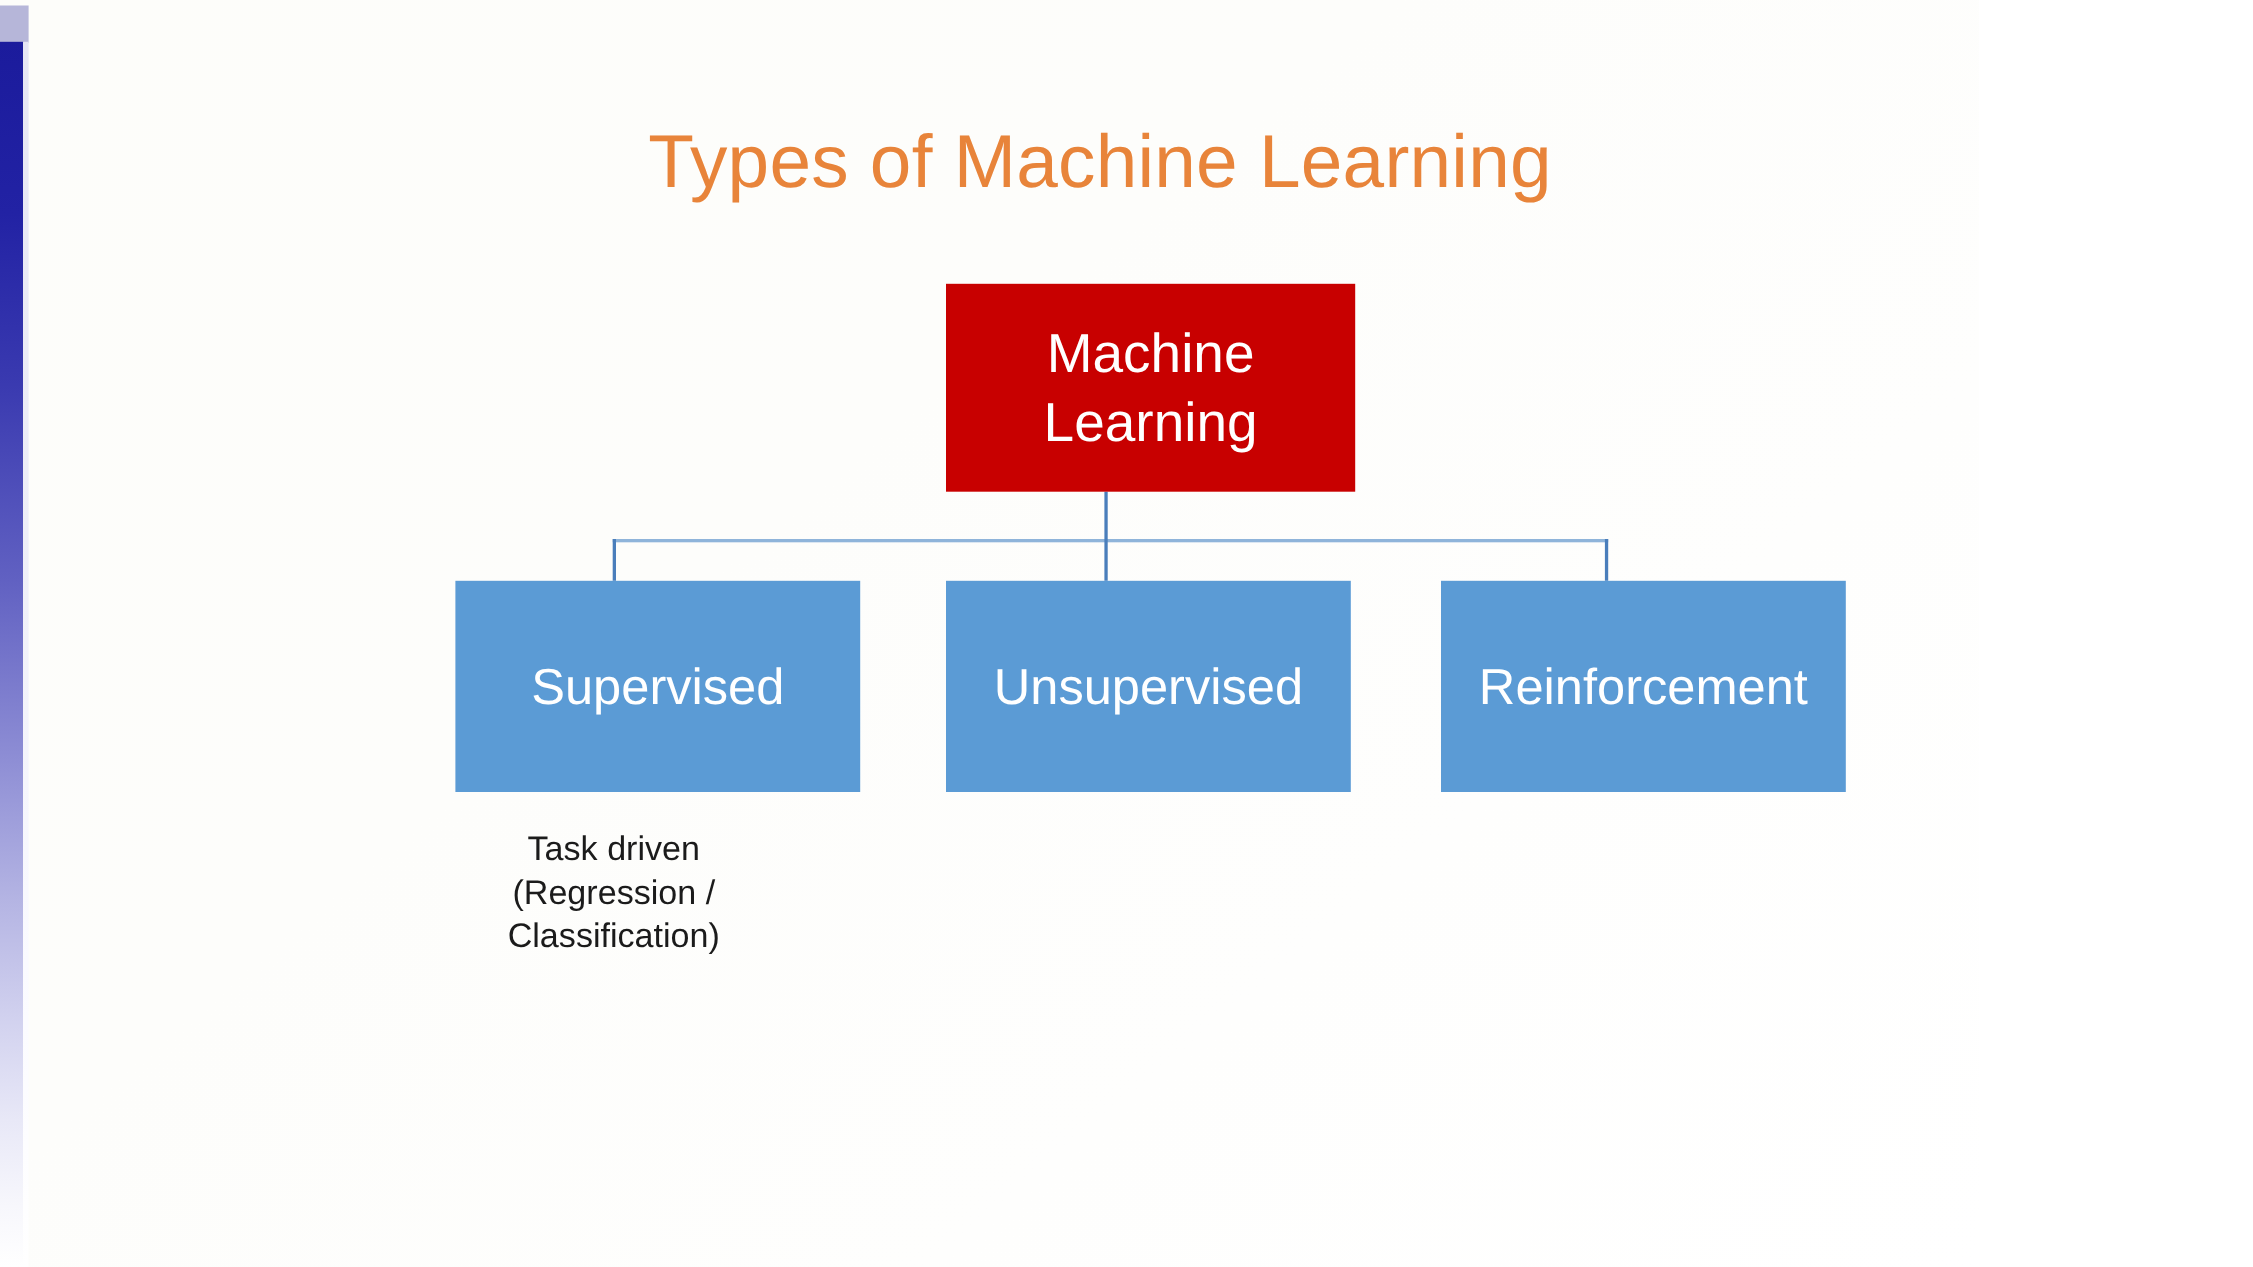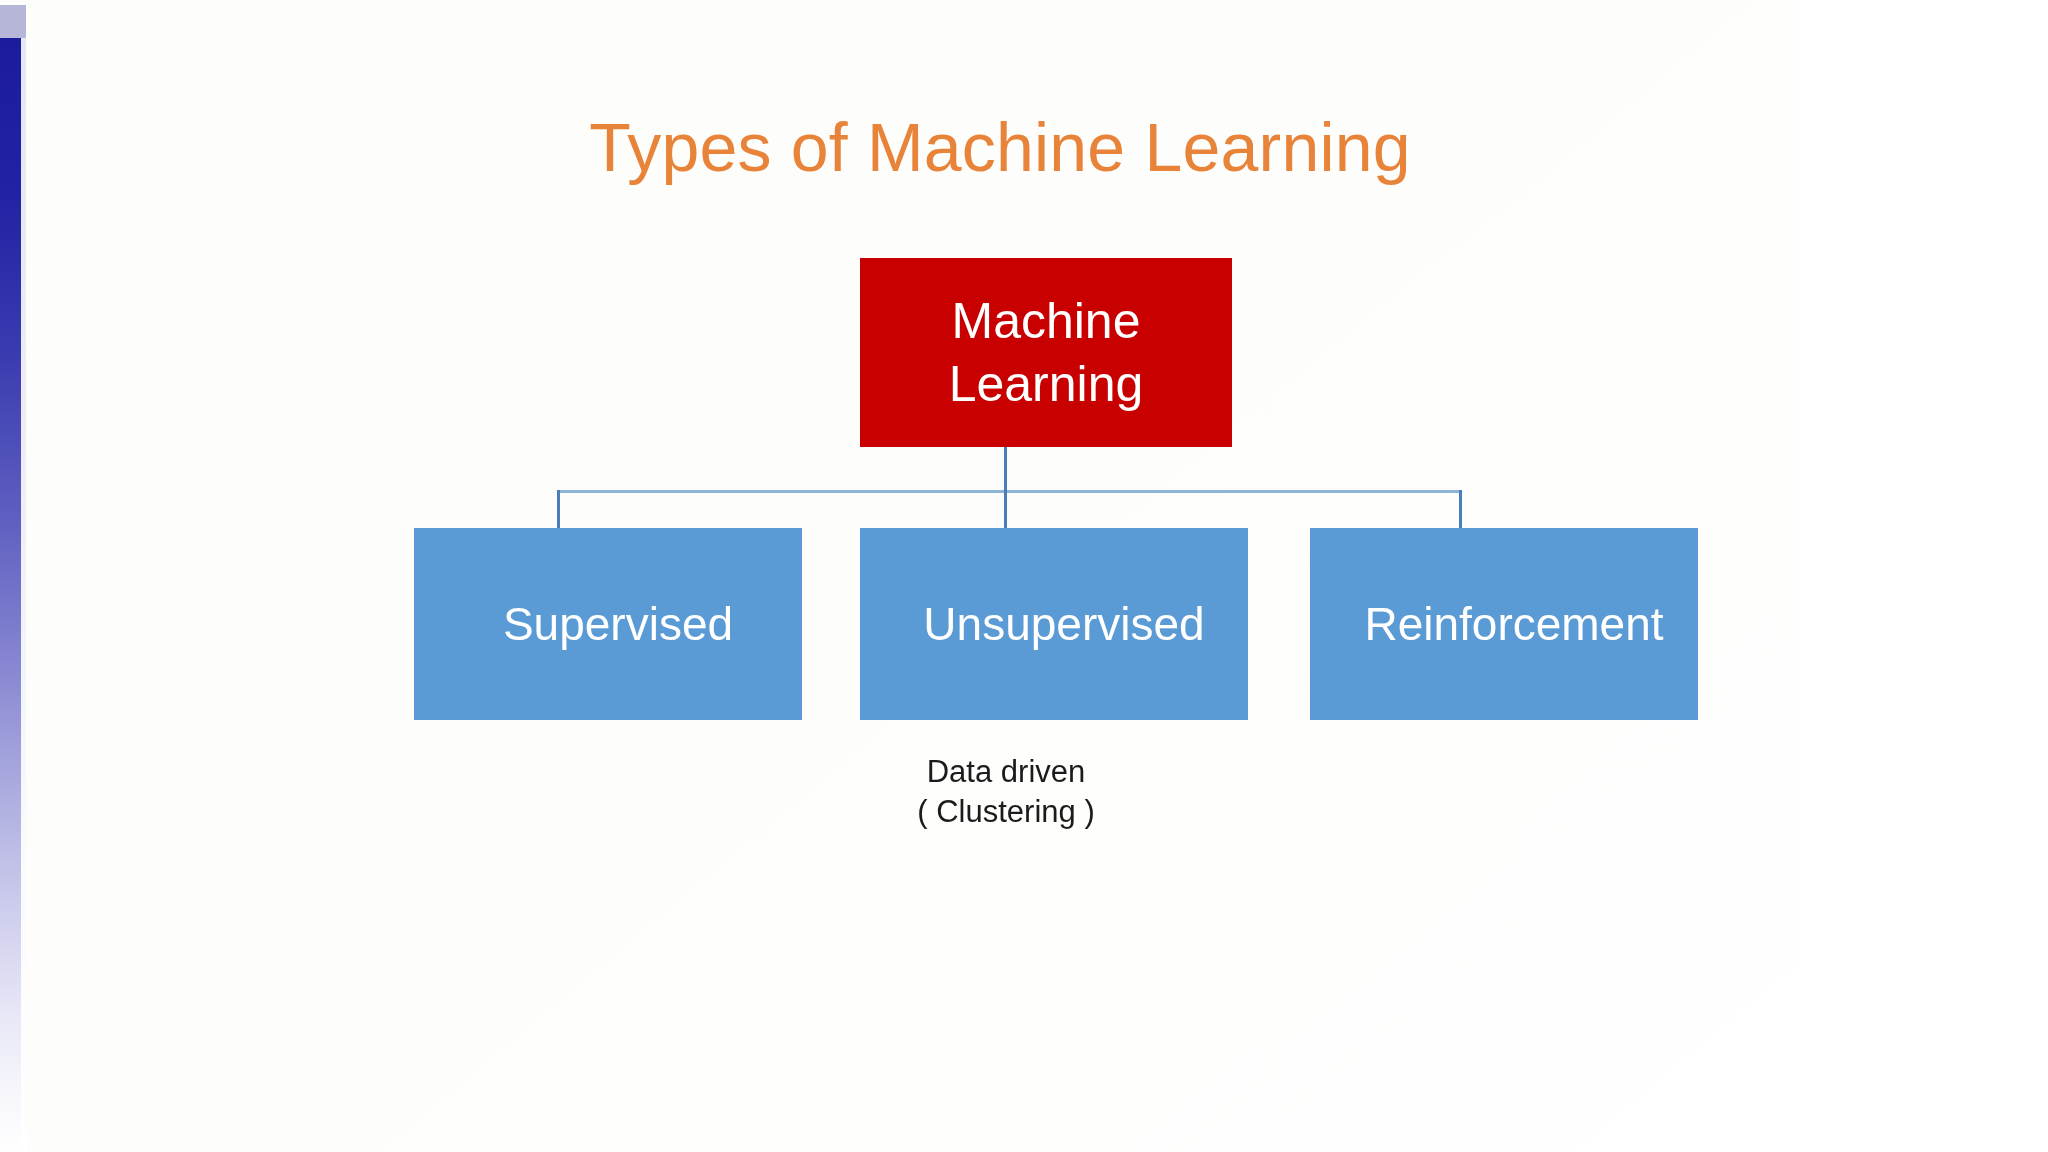--- a/index.html
+++ b/index.html
@@ -141,21 +141,20 @@
     font-size: 50px;
     line-height: 1.25;
   }
   .node-leaf {
     top: 528px;
     width: 368px;
     height: 192px;
     background: #5b9bd5;
     font-size: 46px;
     line-height: 1.15;
-    padding-left: 20px;
   }
   .node-leaf.l1 { left: 374px; }
   .node-leaf.l2 { left: 820px; }
   .node-leaf.l3 { left: 1270px; }
 
   
   .caption {
     position: absolute;
     top: 752px;
     text-align: center;
@@ -211,19 +210,20 @@
   </div>
 
   <div class="node-box node-leaf l2">
     <span>Unsupervised</span>
   </div>
 
   <div class="node-box node-leaf l3">
     <span>Reinforcement</span>
   </div>
 
-
-  <div class="caption c2">Data driven
-( Clustering )</div>
+  <div class="caption c1">Task driven
+(Regression /
+Classification)</div>
+
 
 
 
 </div>
 
 </body></html>

